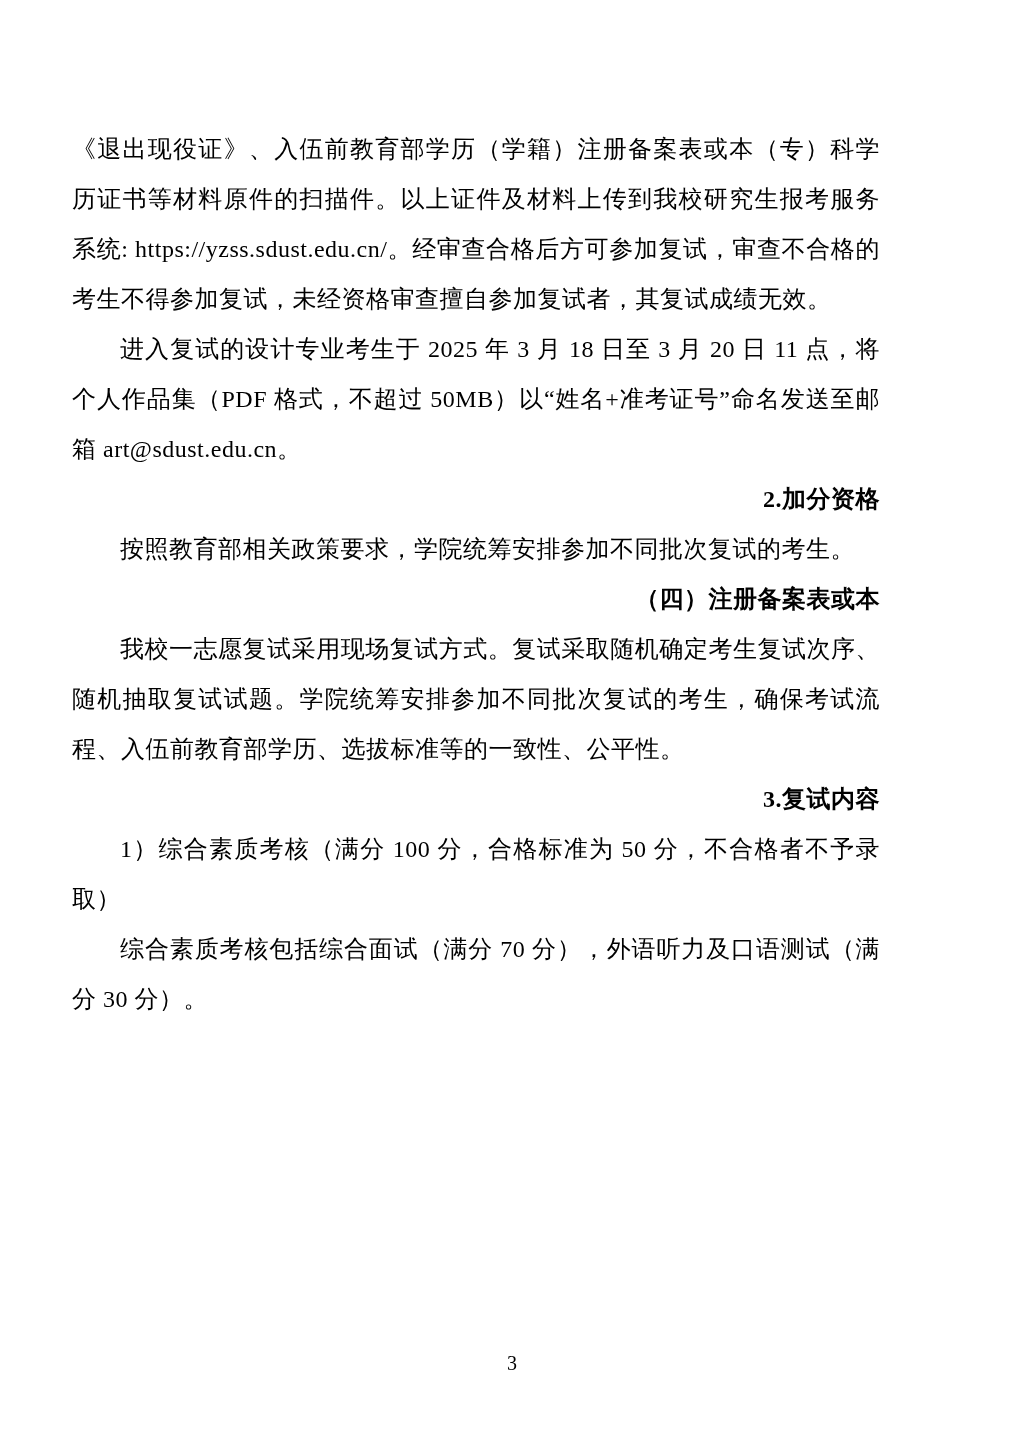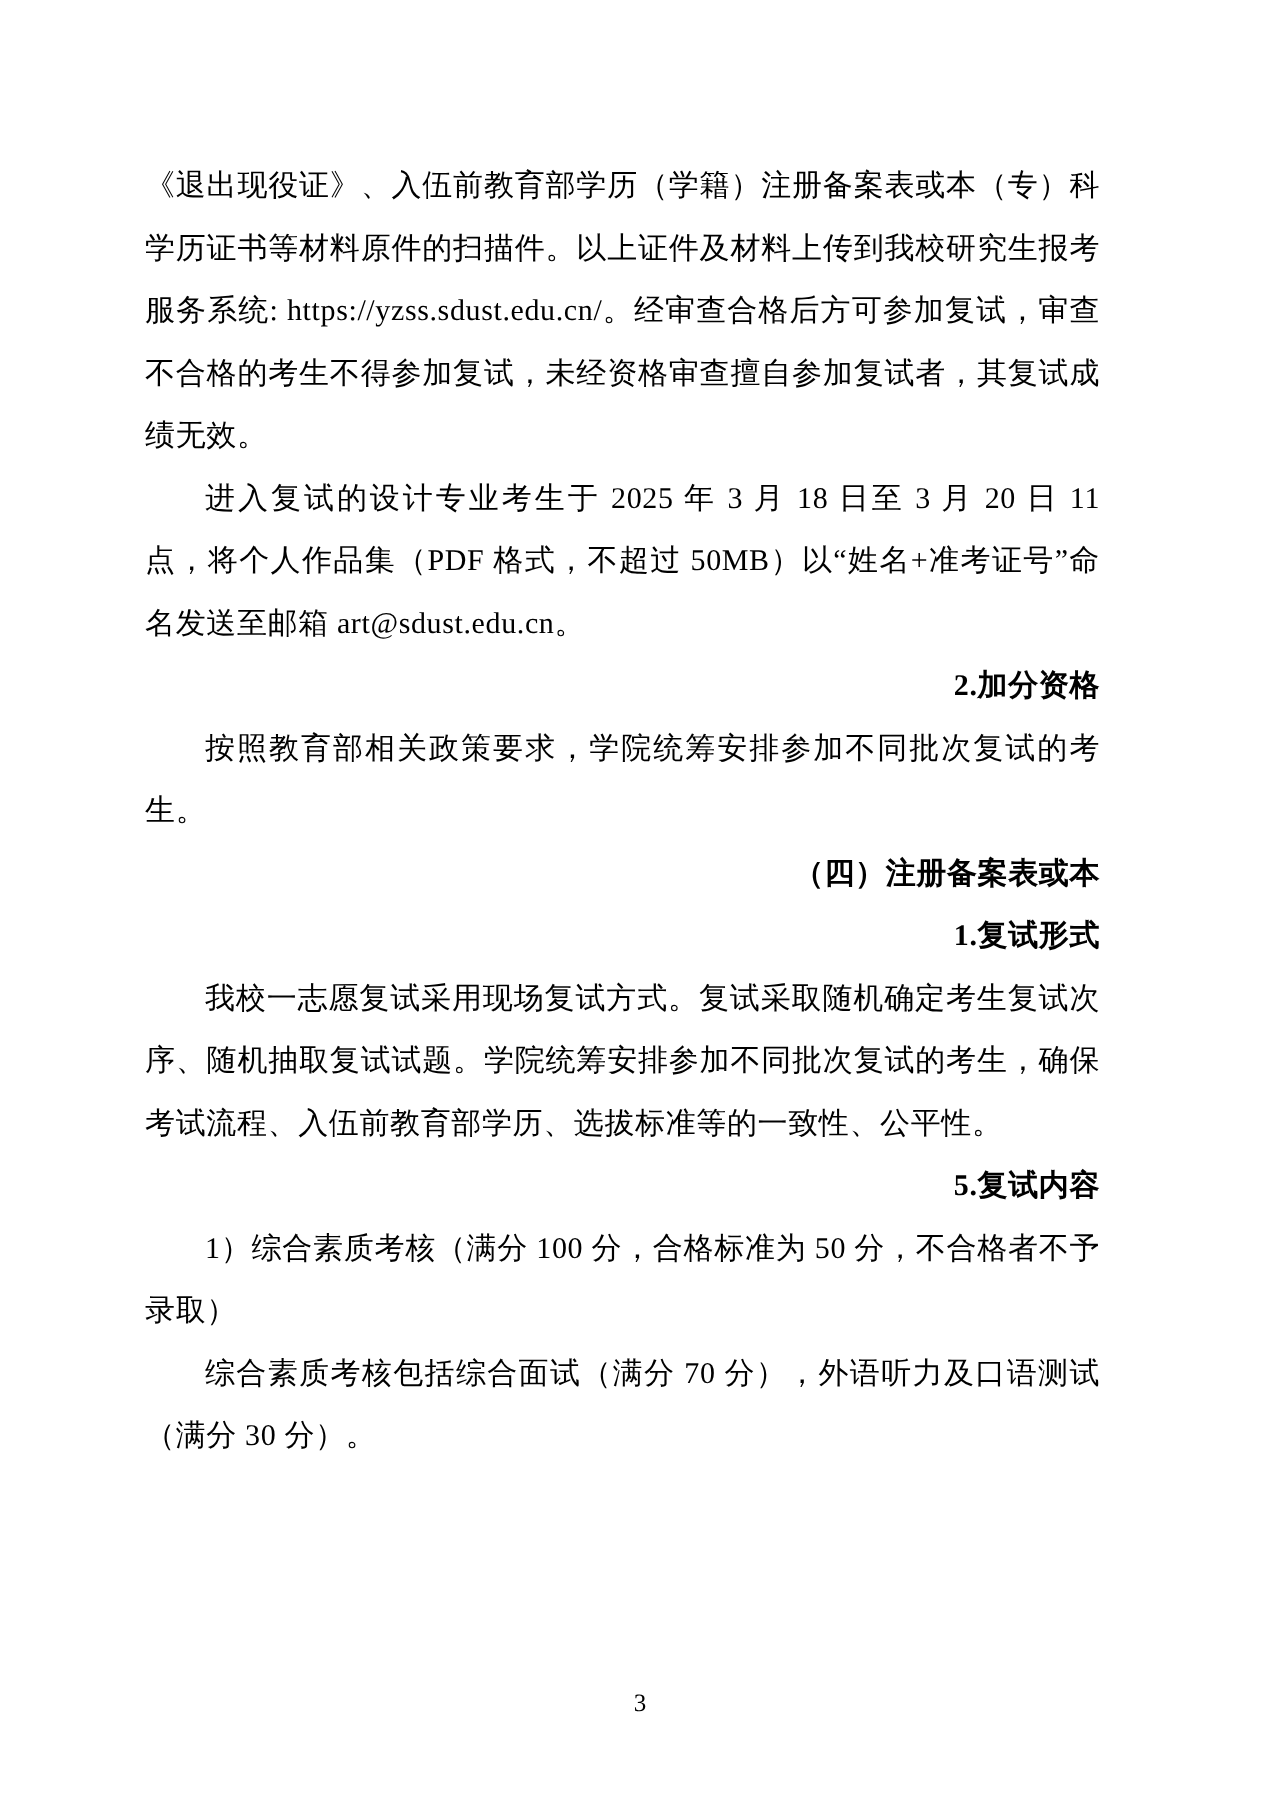--- a/index.html
+++ b/index.html
@@ -12,21 +12,21 @@
     height: 1448px;
     position: relative;
     font-family: "Liberation Serif", "DejaVu Serif", serif;
     color: #000000;
     overflow: hidden;
   }
   .page {
     box-sizing: border-box;
     width: 1024px;
     height: 1151px;
-    padding: 124px 144px 0 116px;
+    padding: 124px 144px 0 72px;
     background: #ffffff;
   }
   .doc-body p {
     margin: 0;
     font-size: 24px;
     line-height: 50px;
     text-align: justify;
     letter-spacing: 0.5px;
   }
   .doc-body p.indent {
@@ -49,21 +49,20 @@
 </head>
 <body>
 
 <div class="page">
   <div class="doc-body">
     <p class="para">《退出现役证》、入伍前教育部学历（学籍）注册备案表或本（专）科学历证书等材料原件的扫描件。以上证件及材料上传到我校研究生报考服务系统: https://yzss.sdust.edu.cn/。经审查合格后方可参加复试，审查不合格的考生不得参加复试，未经资格审查擅自参加复试者，其复试成绩无效。</p>
     <p class="para indent">进入复试的设计专业考生于 2025 年 3 月 18 日至 3 月 20 日 11 点，将个人作品集（PDF 格式，不超过 50MB）以“姓名+准考证号”命名发送至邮箱 art@sdust.edu.cn。</p>
     <p class="heading indent">2.加分资格</p>
     <p class="para indent">按照教育部相关政策要求，学院统筹安排参加不同批次复试的考生。</p>
     <p class="heading indent">（四）注册备案表或本</p>
-    <p class="heading indent">1.复试形式</p>
     <p class="para indent">我校一志愿复试采用现场复试方式。复试采取随机确定考生复试次序、随机抽取复试试题。学院统筹安排参加不同批次复试的考生，确保考试流程、入伍前教育部学历、选拔标准等的一致性、公平性。</p>
-    <p class="heading indent">5.复试内容</p>
+    <p class="heading indent">3.复试内容</p>
     <p class="para indent">1）综合素质考核（满分 100 分，合格标准为 50 分，不合格者不予录取）</p>
     <p class="para indent">综合素质考核包括综合面试（满分 70 分），外语听力及口语测试（满分 30 分）。</p>
   </div>
 </div>
 
 <div class="footer">3</div>
 
 </body></html>

